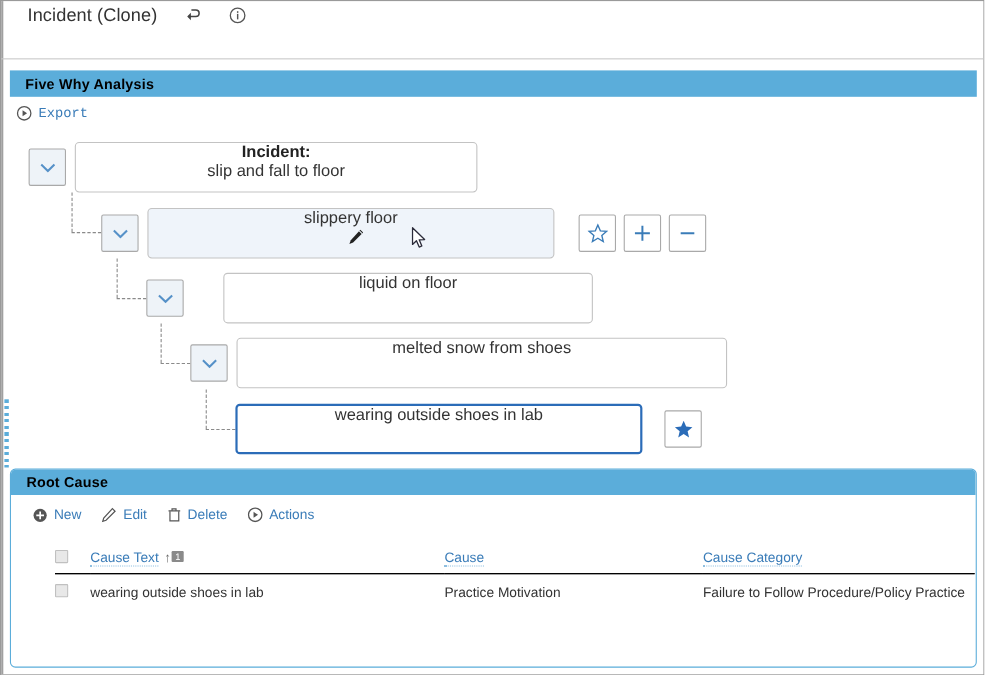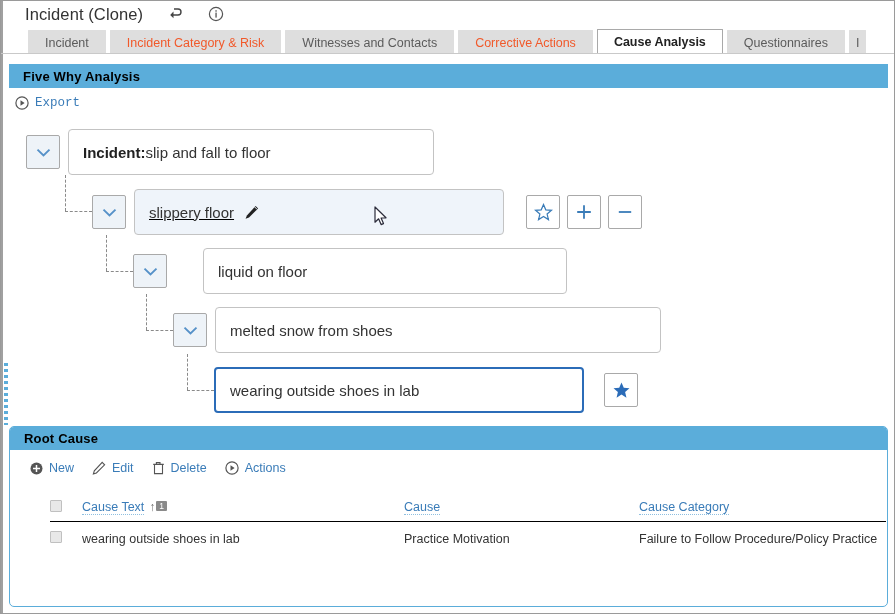--- a/index.html
+++ b/index.html
@@ -70,20 +70,21 @@
   .toggle {
     width: 34px; height: 34px; background: #eef3f8; border: 1px solid #a9a9a9;
     border-radius: 2px; display: flex; align-items: center; justify-content: center;
     cursor: pointer; flex: none;
   }
   .toggle svg { display: block; }
   .nodebox {
     height: 46px; background: #fff; border: 1px solid #c3c3c3; border-radius: 4px;
     display: flex; align-items: center; padding: 0 14px; font-size: 15px; color: #333;
     margin-left: 8px;
+    flex-direction: column;
   }
   .nodebox.selected { background: #eff4fa; }
   .nodebox.rootcause { border: 2px solid #2b6cb8; }
   .nodebox .strong { font-weight: bold; color: #222; }
   .pencil { margin-left: 9px; display: inline-flex; }
   .actbtn {
     width: 34px; height: 34px; background: #fff; border: 1px solid #a9a9a9;
     border-radius: 2px; display: flex; align-items: center; justify-content: center;
     cursor: pointer; flex: none;
   }
@@ -146,29 +147,20 @@
     </span>
     <span class="ticon">
       <svg width="16" height="16" viewBox="0 0 16 16">
         <circle cx="8" cy="8" r="6.6" fill="none" stroke="#555" stroke-width="1.2"></circle>
         <rect x="7.4" y="6.6" width="1.3" height="5" fill="#555"></rect>
         <rect x="7.4" y="4.2" width="1.3" height="1.5" fill="#555"></rect>
       </svg>
     </span>
   </div>
 
-  <div class="tabstrip">
-    <div class="tab">Incident</div>
-    <div class="tab orange">Incident Category &amp; Risk</div>
-    <div class="tab">Witnesses and Contacts</div>
-    <div class="tab orange">Corrective Actions</div>
-    <div class="tab active">Cause Analysis</div>
-    <div class="tab">Questionnaires</div>
-    <div class="tab clipped">I</div>
-  </div>
   <div class="tabstrip-rule"></div>
 
   <div class="sectionbar" id="fivewhy-bar">
     <span>Five Why Analysis</span>
   </div>
 
   <div class="toolbar-row" id="export-bar">
     <span class="tool-link">
       <span class="glyph">
         <svg width="14" height="14" viewBox="0 0 14 14">
@@ -199,21 +191,21 @@
         <svg width="15" height="9" viewBox="0 0 15 9">
             <path d="M1.5 1.6 L7.5 7.4 L13.5 1.6" fill="none" stroke="#5691c8" stroke-width="1.9"></path>
           </svg>
       </div>
       <div class="nodebox" style="width:366px;">
         <span class="strong">Incident:</span>
           <span> slip and fall to floor</span>
       </div>
     </div>
 
-    <div class="tnode" style="left:91px; top:66px;text-decoration:underline;">
+    <div class="tnode" style="left:91px; top:66px;">
       <div class="toggle">
         <svg width="15" height="9" viewBox="0 0 15 9">
             <path d="M1.5 1.6 L7.5 7.4 L13.5 1.6" fill="none" stroke="#5691c8" stroke-width="1.9"></path>
           </svg>
       </div>
       <div class="nodebox selected" style="width:370px;">
         <span>slippery floor</span>
         <span class="pencil">
           <svg width="17" height="17" viewBox="0 0 17 17">
             <path d="M12.6 1.9 L15.1 4.4 L6.0 13.5 L2.6 14.8 L3.9 11.4 Z" fill="#222"></path>
@@ -239,21 +231,21 @@
         </div>
       </div>
     </div>
 
     <div class="tnode" style="left:132px; top:125px;">
       <div class="toggle">
         <svg width="15" height="9" viewBox="0 0 15 9">
             <path d="M1.5 1.6 L7.5 7.4 L13.5 1.6" fill="none" stroke="#5691c8" stroke-width="1.9"></path>
           </svg>
       </div>
-      <div class="nodebox" style="width:364px;margin-left:36px;">
+      <div class="nodebox" style="width:336px;margin-left:36px;">
         <span>liquid on floor</span>
       </div>
     </div>
 
     <div class="tnode" style="left:172px; top:184px;">
       <div class="toggle">
         <svg width="15" height="9" viewBox="0 0 15 9">
             <path d="M1.5 1.6 L7.5 7.4 L13.5 1.6" fill="none" stroke="#5691c8" stroke-width="1.9"></path>
           </svg>
       </div>

